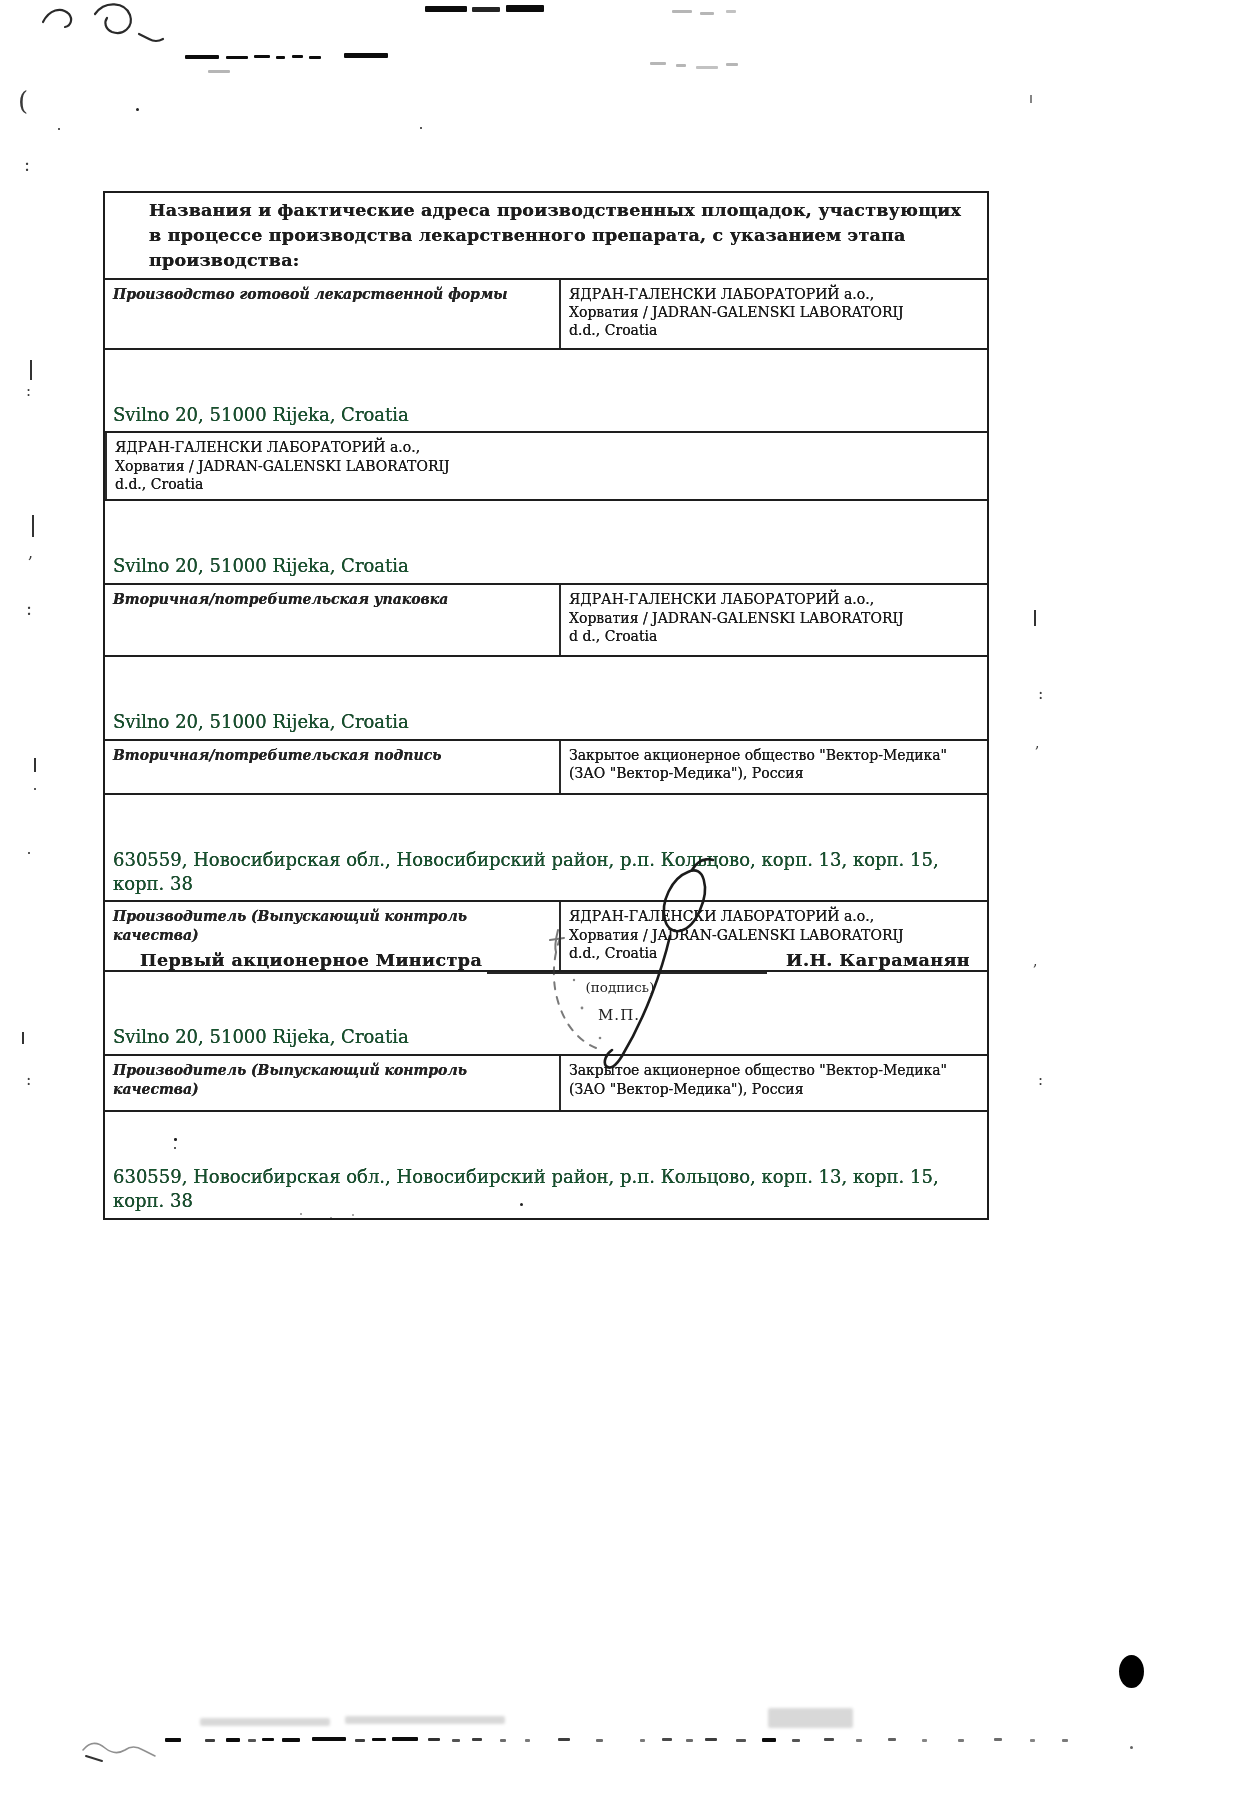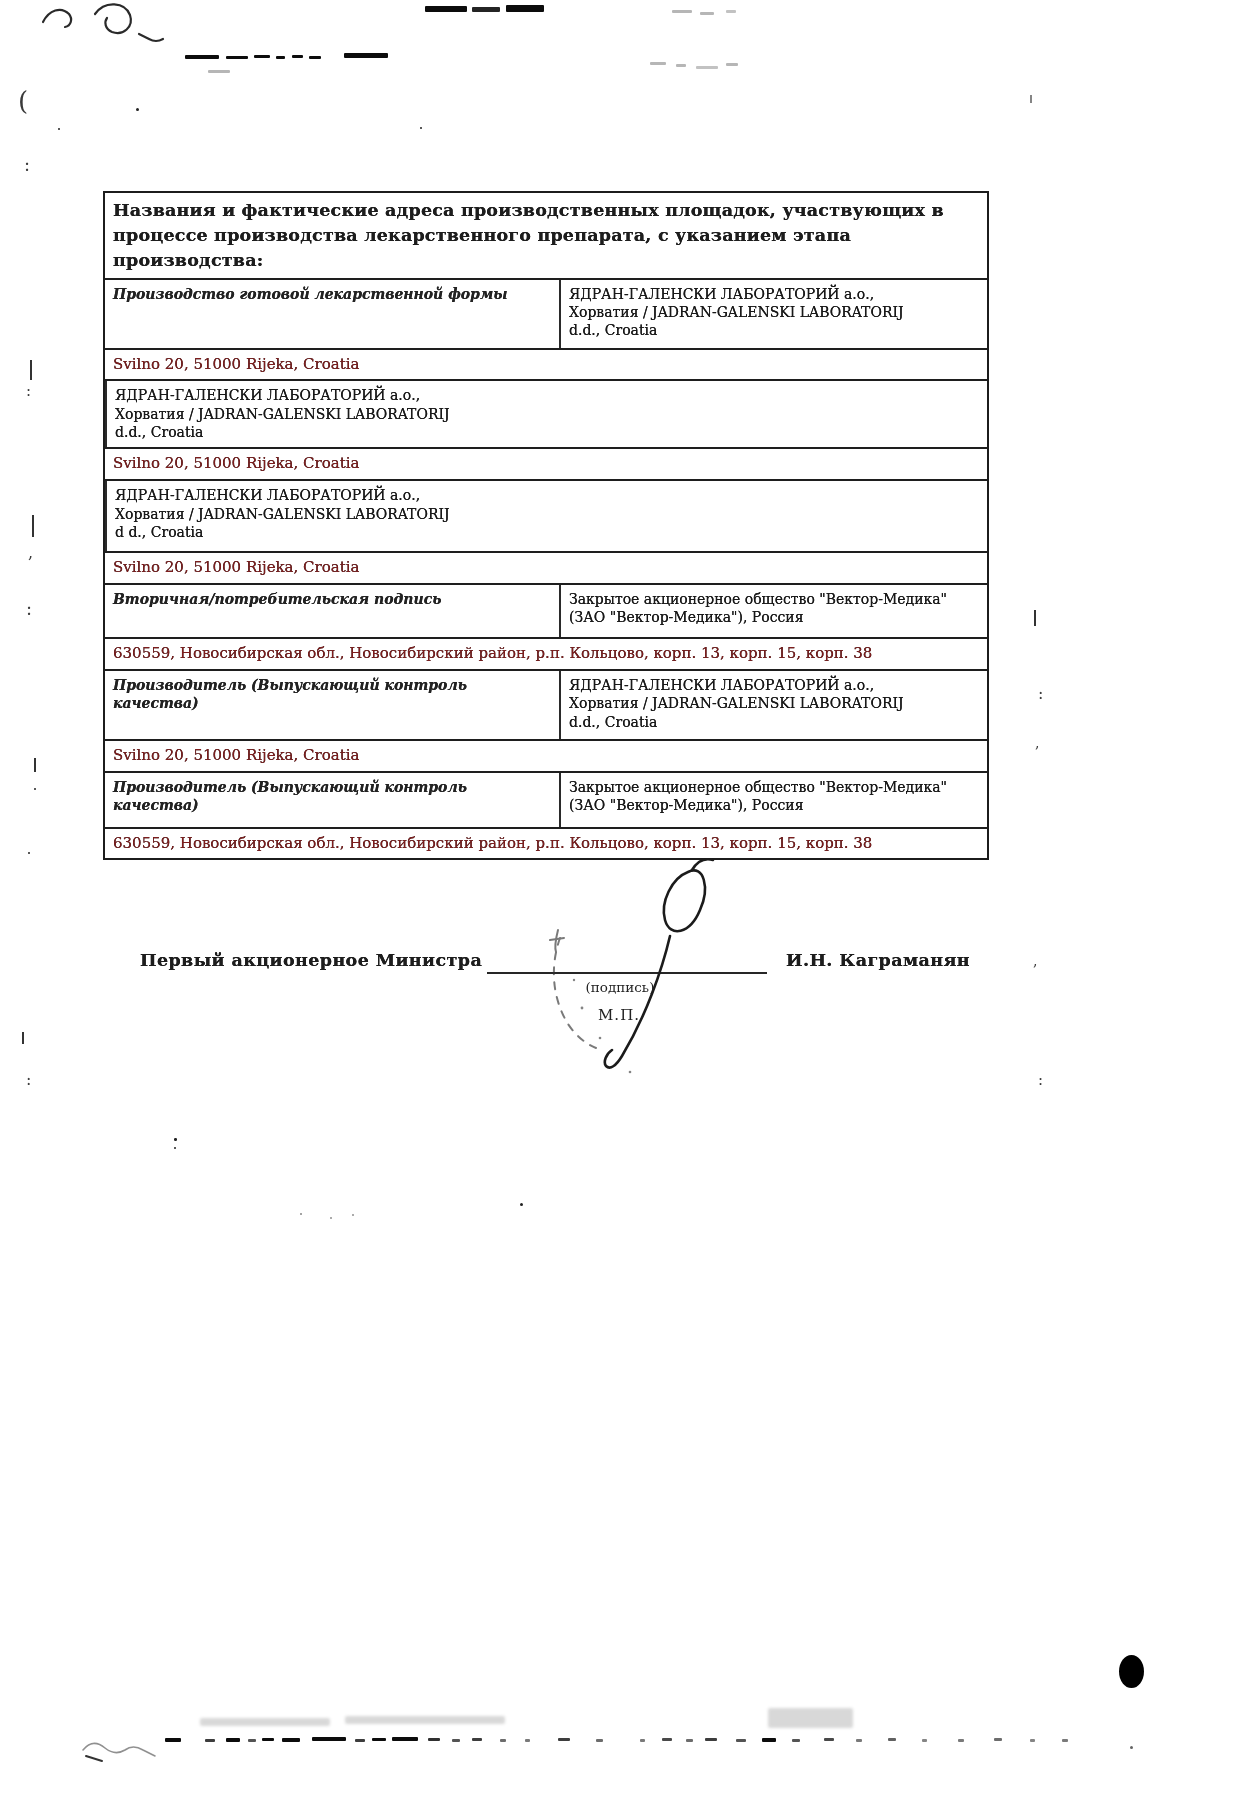--- a/index.html
+++ b/index.html
@@ -11,31 +11,31 @@
   .page-header{
     position:absolute;left:268px;top:96px;font-size:18.5px;letter-spacing:.3px;
     color:#1b1b1b;white-space:nowrap;text-shadow:0 0 .5px #1b1b1b;
   }
   
   .reg-table{
     position:absolute;left:103px;top:191px;width:886px;
     border:2px solid #1c1c1c;box-sizing:border-box;background:transparent;
   }
   .trow{border-top:2px solid #1e1e1e;display:flex;box-sizing:border-box;}
-  .trow:first-child{border-top:none;}
+  .trow:first-child{border-top:none;margin-left:36px;}
   .cell{padding:5px 8px;box-sizing:border-box;font-size:14px;line-height:1.32;}
   .cell.title{
     font-weight:bold;font-size:17.5px;line-height:1.42;letter-spacing:.2px;
     text-shadow:0 0 .6px #111;
   }
   .cell.stage{width:454px;font-style:italic;font-weight:bold;color:#222;
     text-shadow:0 0 .4px #222;}
   .cell.mfr{flex:1;border-left:2px solid #2a2a2a;white-space:pre-line;color:#191919;
     text-shadow:0 0 .4px #191919;}
-  .cell.full{width:100%;font-size:15px;color:#7f1d1d;text-shadow:0 0 .5px #161616;}
+  .cell.full{width:100%;font-size:18px;color:#14532d;text-shadow:0 0 .5px #161616;margin-top:48px;}
   
   .sig-role{position:absolute;left:140px;top:950px;font-size:17.5px;font-weight:bold;
     letter-spacing:.4px;text-shadow:0 0 .6px #111;}
   .sig-name{position:absolute;left:786px;top:950px;font-size:17.5px;font-weight:bold;
     letter-spacing:.4px;text-shadow:0 0 .6px #111;}
   .sig-line{position:absolute;left:487px;top:944px;width:280px;height:28px;
     border-bottom:2px solid #262626;}
   .sig-caption{position:absolute;left:570px;top:979px;width:100px;text-align:center;
     font-size:13.5px;color:#222;}
   .sig-seal{position:absolute;left:598px;top:1006px;font-size:15px;color:#222;
@@ -74,20 +74,21 @@
     <div class="trow" style="min-height:68px">
       <div class="cell mfr">ЯДРАН-ГАЛЕНСКИ ЛАБОРАТОРИЙ а.о.,
 Хорватия / JADRAN-GALENSKI LABORATORIJ
 d.d., Croatia</div>
     </div>
     <div class="trow" style="min-height:31px">
       <div class="cell full">Svilno 20, 51000 Rijeka, Croatia</div>
     </div>
 
     <div class="trow" style="min-height:72px">
+      <div class="cell stage">Вторичная/потребительская упаковка</div>
       <div class="cell mfr">ЯДРАН-ГАЛЕНСКИ ЛАБОРАТОРИЙ а.о.,
 Хорватия / JADRAN-GALENSKI LABORATORIJ
 d d., Croatia</div>
     </div>
     <div class="trow" style="min-height:31px">
       <div class="cell full">Svilno 20, 51000 Rijeka, Croatia</div>
     </div>
 
     <div class="trow" style="min-height:54px">
       <div class="cell stage">Вторичная/потребительская подпись</div>

